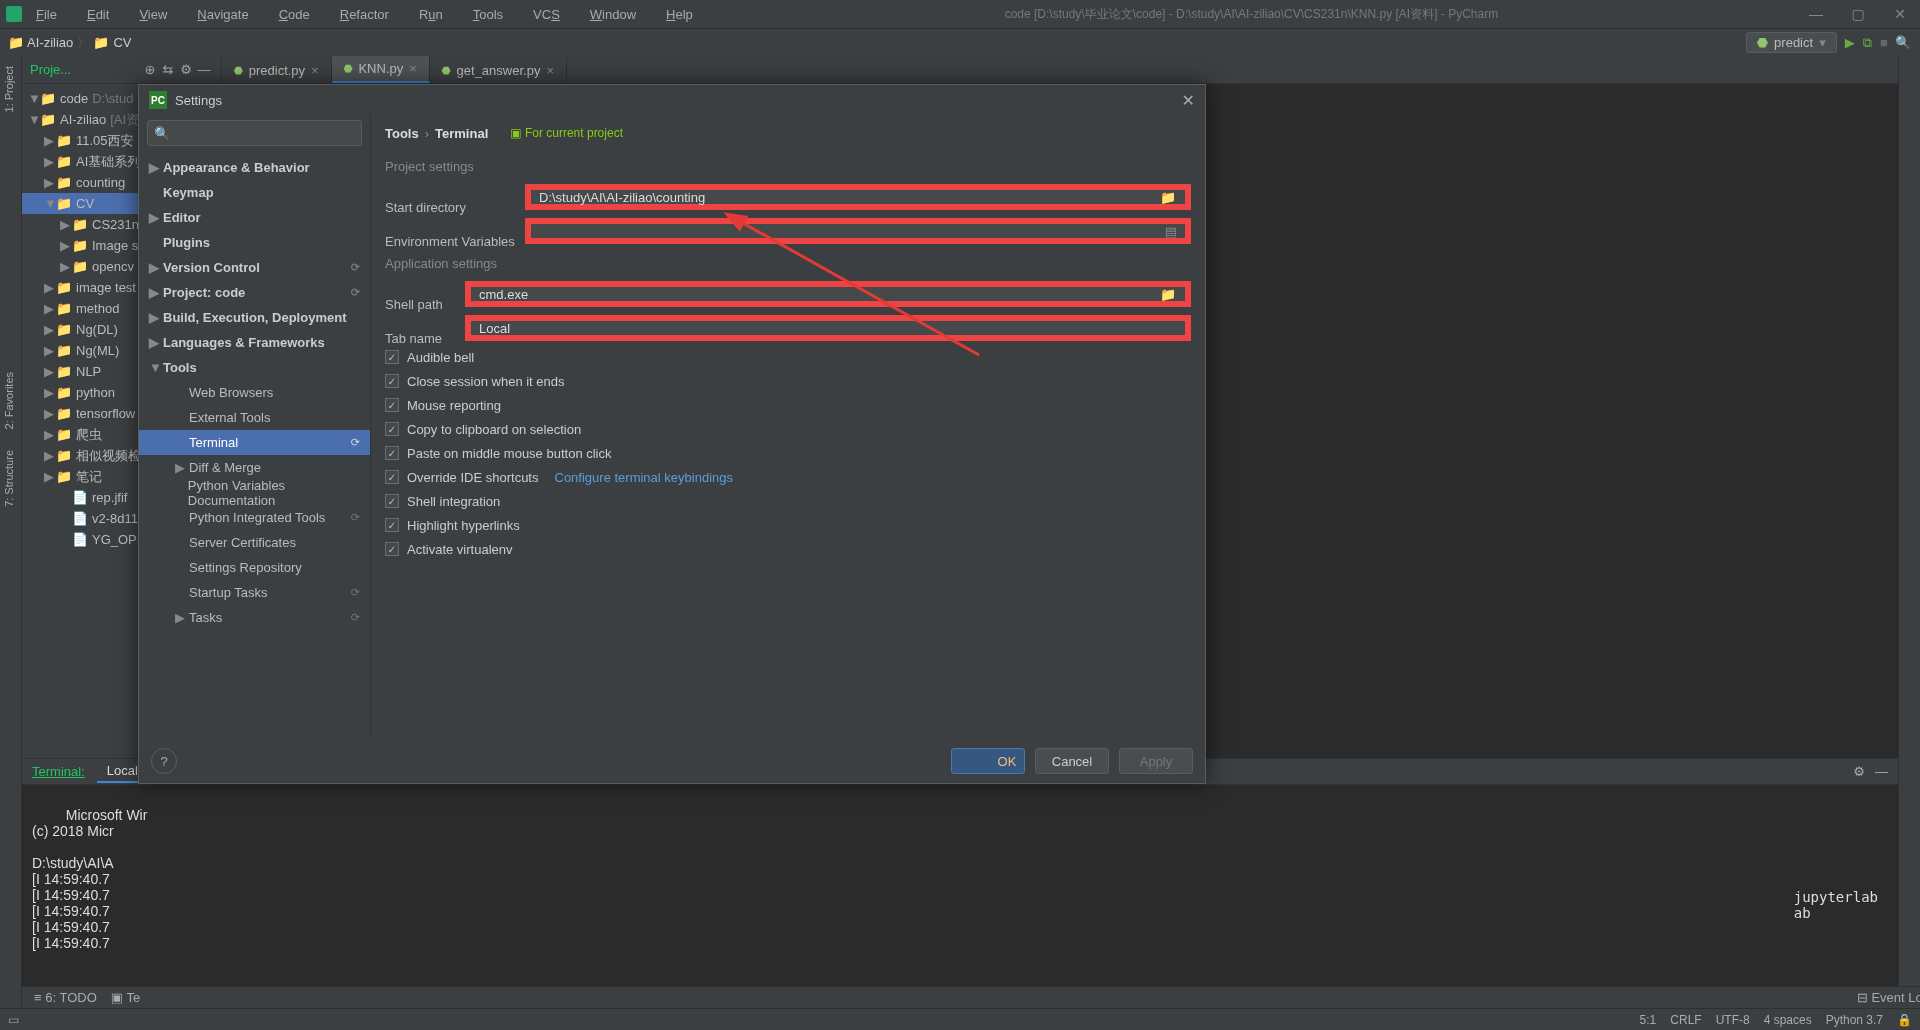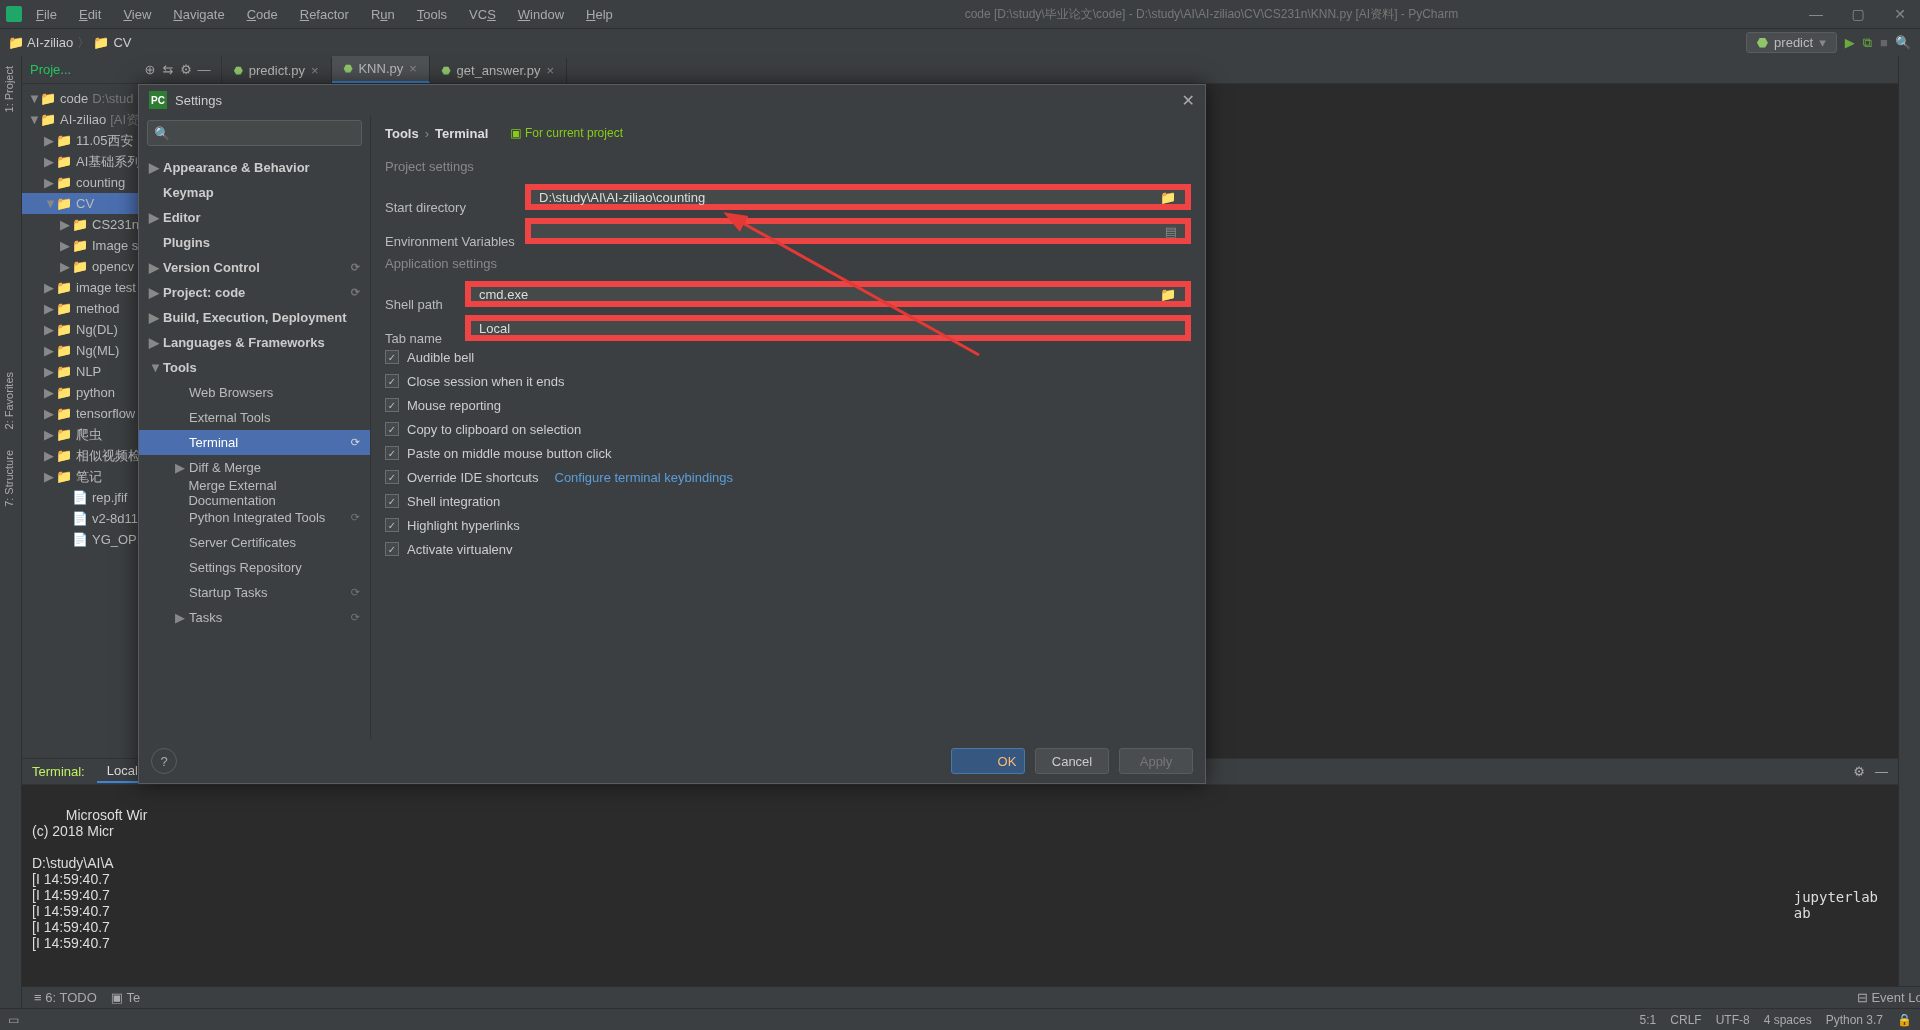--- a/index.html
+++ b/index.html
@@ -1,19 +1,19 @@
 <!DOCTYPE html>
 <html><head>
 <meta charset="utf-8">
 <style>
   * { margin:0; padding:0; box-sizing:border-box; font-family:"Segoe UI",Arial,sans-serif; }
   body { background:#2b2b2b; color:#bbb; font-size:13px; width:1920px; height:1030px; overflow:hidden; position:relative;}
   
   .titlebar{height:28px; background:#3c3f41; display:flex; align-items:center; padding:0 6px; color:#aaa;}
-  .menu{display:flex; gap:6px; margin-left:6px;}
+  .menu{display:flex; gap:14px; margin-left:6px;}
   .menu span{padding:3px 8px; cursor:default;}
   .menu span u{text-decoration:underline;}
   .title-center{flex:1; text-align:center; color:#777; font-size:12px;}
   .winbtns{display:flex; gap:14px; color:#888; font-size:14px;}
   .winbtn{width:28px; text-align:center;}
   
   .navbar{height:28px; background:#3c3f41; border-top:1px solid #2d2f30; display:flex; align-items:center; padding:0 8px;}
   .crumb{color:#bbb;}
   .crumb .fld{color:#ccc;}
   .nav-right{margin-left:auto; display:flex; align-items:center; gap:8px;}
@@ -40,21 +40,21 @@
   .edtabs{position:absolute; left:222px; right:22px; top:56px; height:28px; background:#3c3f41; display:flex; align-items:flex-end; border-bottom:1px solid #313335;}
   .edtab{padding:5px 12px; display:flex; align-items:center; gap:6px; color:#bbb; border-right:1px solid #2d2f30;}
   .edtab.active{background:#4e5254; border-bottom:2px solid #3c86d8;}
   .edtab .x{color:#888;}
   .edtab .py{color:#8fc66c; font-weight:bold; font-size:10px;}
   
   .editor{position:absolute; left:222px; right:22px; top:84px; bottom:250px; background:#2b2b2b;}
   
   .termpane{position:absolute; left:22px; right:22px; bottom:22px; height:250px; background:#2b2b2b; border-top:1px solid #313335;}
   .termhead{height:26px; background:#3c3f41; display:flex; align-items:center; padding:0 10px; gap:12px; border-bottom:1px solid #313335;}
-  .termhead .lbl{color:#bef264;}
+  .termhead .lbl{color:#22c55e;text-decoration:underline;}
   .termhead .ttab{padding:3px 10px; border-bottom:2px solid #3c86d8; color:#ddd;}
   .termhead .r{margin-left:auto; display:flex; gap:10px; color:#aaa;}
   .termbody{padding:6px 10px; font-family:Consolas,monospace; font-size:14px; color:#ddd; white-space:pre;}
   
   .status{position:absolute; left:0; right:0; bottom:0; height:22px; background:#3c3f41; border-top:1px solid #2d2f30; display:flex; align-items:center; padding:0 8px; color:#aaa; font-size:12px;}
   .status .r{margin-left:auto; display:flex; gap:14px;}
   .btabs{position:absolute; left:0; bottom:0; height:22px; display:flex; gap:14px; padding:0 12px; align-items:center; color:#aaa; background:#3c3f41; width:100%; border-top:1px solid #2d2f30;}
   
   .dialog-backdrop{position:absolute; left:138px; top:84px; width:1068px; height:700px; background:#3c3f41; border:1px solid #5a5d5f; box-shadow:0 0 20px rgba(0,0,0,0.6); z-index:50;}
   .dlg-title{height:30px; display:flex; align-items:center; padding:0 10px; color:#ccc;}
@@ -392,21 +392,21 @@
             <span class="arr"></span>
             <span>Terminal</span>
             <span class="reset">⟳</span>
           </div>
           <div class="cat sub">
             <span class="arr">▶</span>
             <span>Diff &amp; Merge</span>
           </div>
           <div class="cat sub">
             <span class="arr"></span>
-            <span>Merge External Documentation</span>
+            <span>Python Variables Documentation</span>
           </div>
           <div class="cat sub">
             <span class="arr"></span>
             <span>Python Integrated Tools</span>
             <span class="reset">⟳</span>
           </div>
           <div class="cat sub">
             <span class="arr"></span>
             <span>Server Certificates</span>
           </div>

